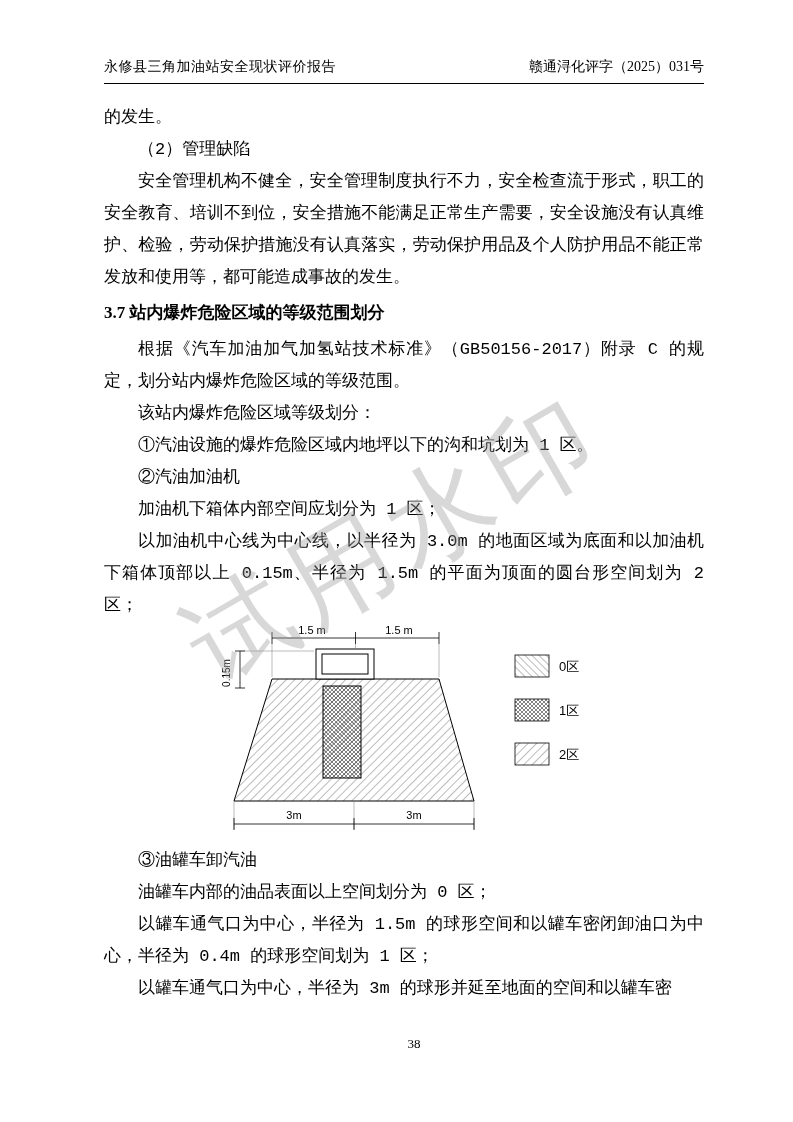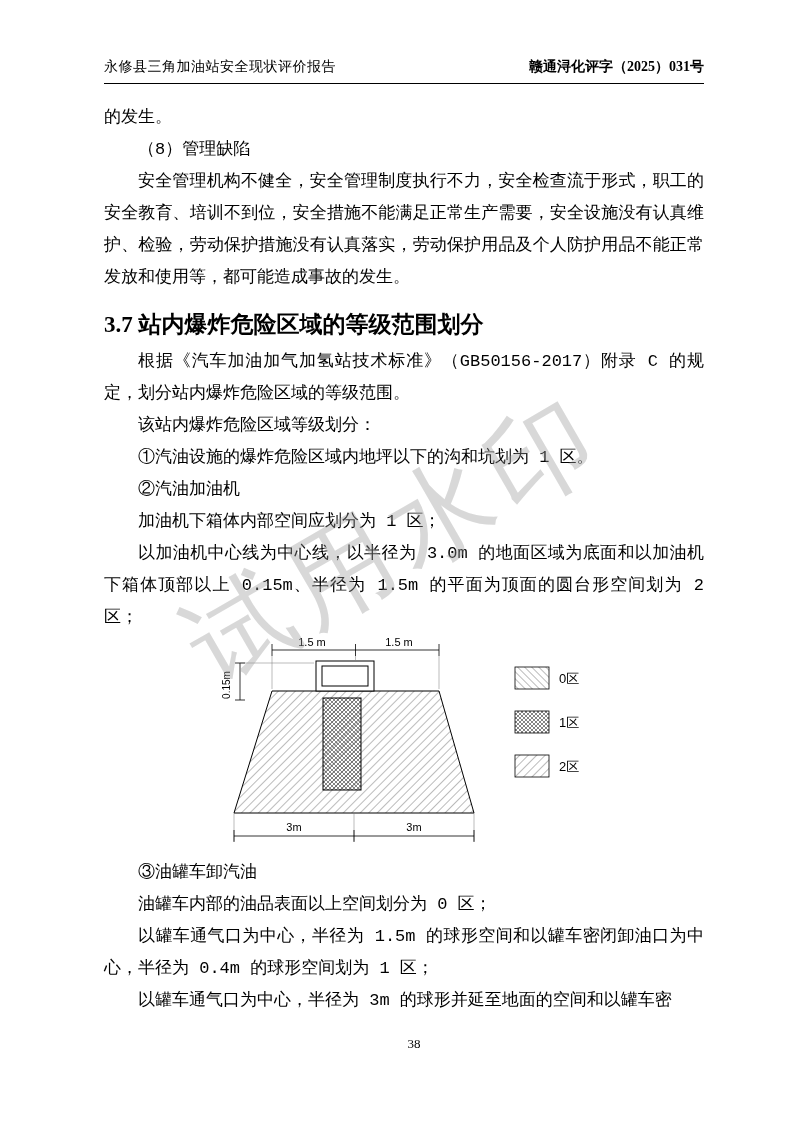--- a/index.html
+++ b/index.html
@@ -20,40 +20,40 @@
     left: 104px;
     width: 600px;
     display: flex;
     justify-content: space-between;
     align-items: flex-end;
     font-size: 14px;
     padding-bottom: 7px;
     border-bottom: 1.5px solid #000;
   }
   .header .h-left { font-weight: normal; letter-spacing: 0.5px; }
-  .header .h-right { font-weight: bold; }
+  .header .h-right { font-weight: normal; }
   .content {
     position: absolute;
     top: 102px;
     left: 104px;
     width: 600px;
   }
   .content p {
     margin: 0;
     font-size: 17px;
     line-height: 32px;
     text-align: justify;
     text-indent: 2em;
     font-family: Liberation Mono, monospace;
   }
   .content p.noindent { text-indent: 0; }
   h2.section-title {
-    font-size: 23px;
+    font-size: 17px;
     font-weight: bold;
-    margin: 16px 0 6px 0;
+    margin: 4px 0 6px 0;
     line-height: 30px;
   }
   .figure-wrap {
     margin: 4px 0 0 108px;
     width: 380px;
   }
   .figure-caption {
     text-align: center;
     font-weight: bold;
     font-size: 17px;
@@ -93,21 +93,21 @@
 
 <div class="page">
 
   <div class="header">
     <span class="h-left">永修县三角加油站安全现状评价报告</span>
     <span class="h-right">赣通浔化评字（2025）031号</span>
   </div>
 
   <div class="content">
     <p class="noindent">的发生。</p>
-    <p>（8）管理缺陷</p>
+    <p>（2）管理缺陷</p>
     <p>安全管理机构不健全，安全管理制度执行不力，安全检查流于形式，职工的安全教育、培训不到位，安全措施不能满足正常生产需要，安全设施没有认真维护、检验，劳动保护措施没有认真落实，劳动保护用品及个人防护用品不能正常发放和使用等，都可能造成事故的发生。</p>
 
     <h2 class="section-title">3.7 站内爆炸危险区域的等级范围划分</h2>
 
     <p>根据《汽车加油加气加氢站技术标准》（GB50156-2017）附录 C 的规定，划分站内爆炸危险区域的等级范围。</p>
     <p>该站内爆炸危险区域等级划分：</p>
     <p>①汽油设施的爆炸危险区域内地坪以下的沟和坑划为 1 区。</p>
     <p>②汽油加油机</p>
     <p>加油机下箱体内部空间应划分为 1 区；</p>
     <p>以加油机中心线为中心线，以半径为 3.0m 的地面区域为底面和以加油机下箱体顶部以上 0.15m、半径为 1.5m 的平面为顶面的圆台形空间划为 2 区；</p>

